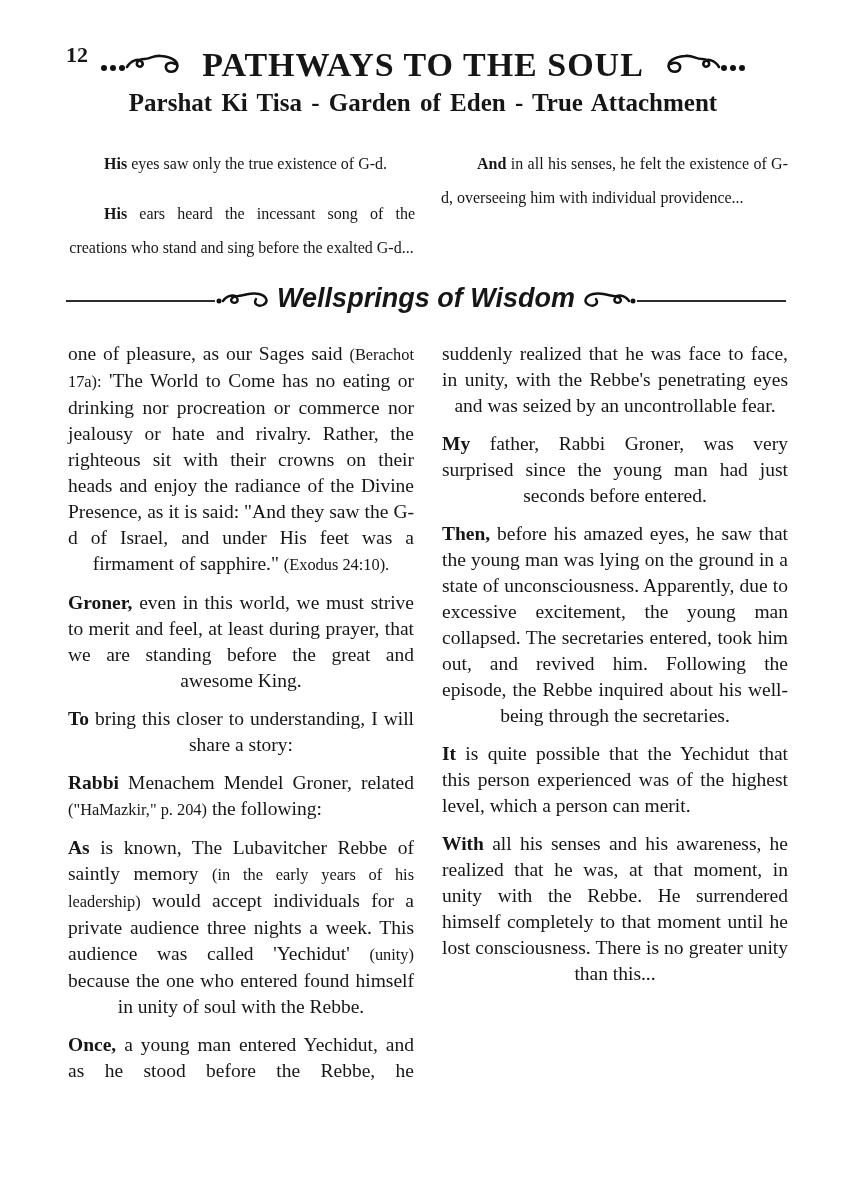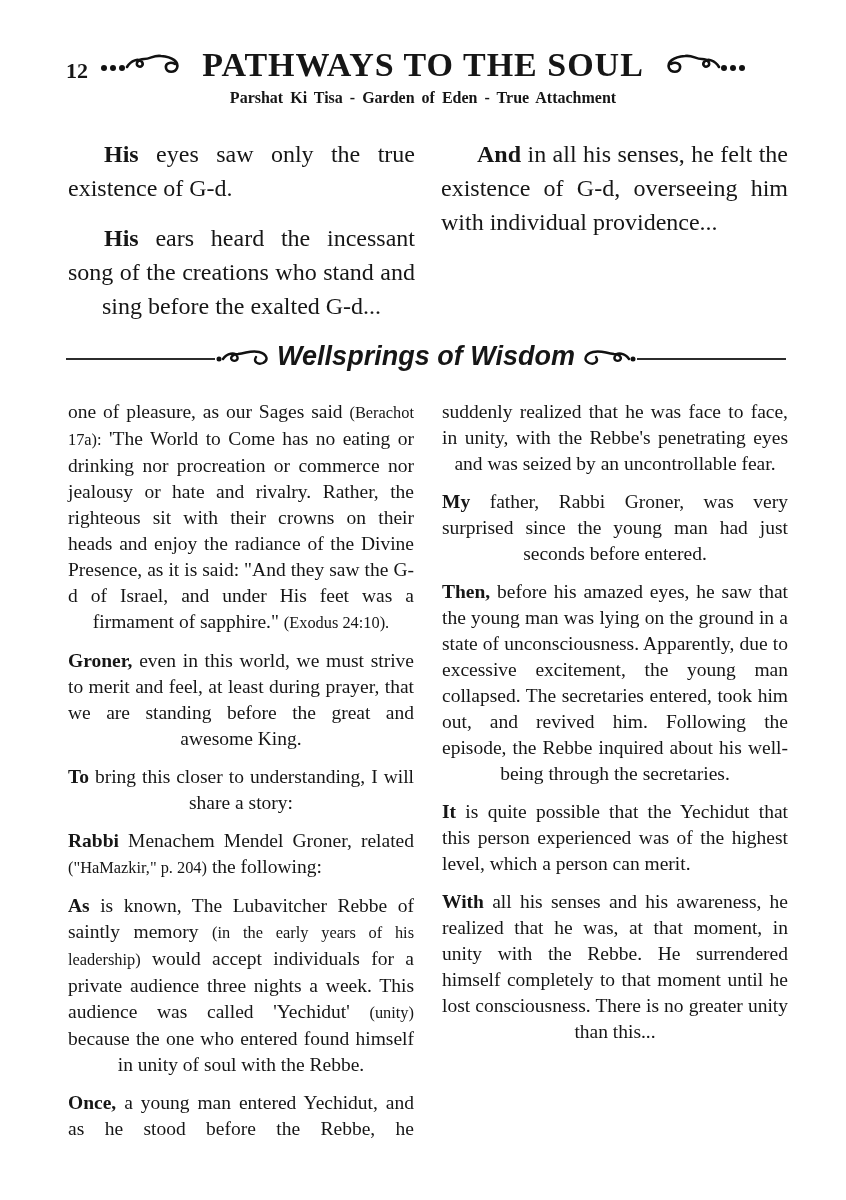--- a/index.html
+++ b/index.html
@@ -5,41 +5,41 @@
   html,body { margin:0; padding:0; }
   body {
     width:846px; height:1200px;
     background:#ffffff;
     color:#161616;
     font-family:"Liberation Serif", serif;
     position:relative;
     overflow:hidden;
   }
   .page-number {
-    position:absolute; left:66px; top:58px;
+    position:absolute; left:66px; top:42px;
     font-size:22px; font-weight:bold;
   }
   .title-row {
     display:flex; justify-content:center; align-items:center;
     gap:16px; padding-top:46px;
   }
   .title {
     font-size:34px; font-weight:bold; letter-spacing:1px;
     white-space:nowrap;
   }
   .flourish { display:block; }
   .flourish.mirror { transform:scaleX(-1); }
   .subtitle {
-    text-align:center; font-size:16px; font-weight:bold;
+    text-align:center; font-size:25px; font-weight:bold;
     margin-top:5px; word-spacing:3px;
   }
   .intro {
     display:grid; grid-template-columns:1fr 1fr; column-gap:26px;
     margin:30px 58px 0 68px;
-    font-size:24px; line-height:34px;
+    font-size:16px; line-height:34px;
   }
   .intro .para { text-indent:36px; margin:0 0 16px; }
   .para {
     text-align:justify;
     margin:8px 0 12px;
   }
   .b { font-weight:bold; }
   .s { font-size:0.84em; }
   .divider {
     display:flex; align-items:center;

